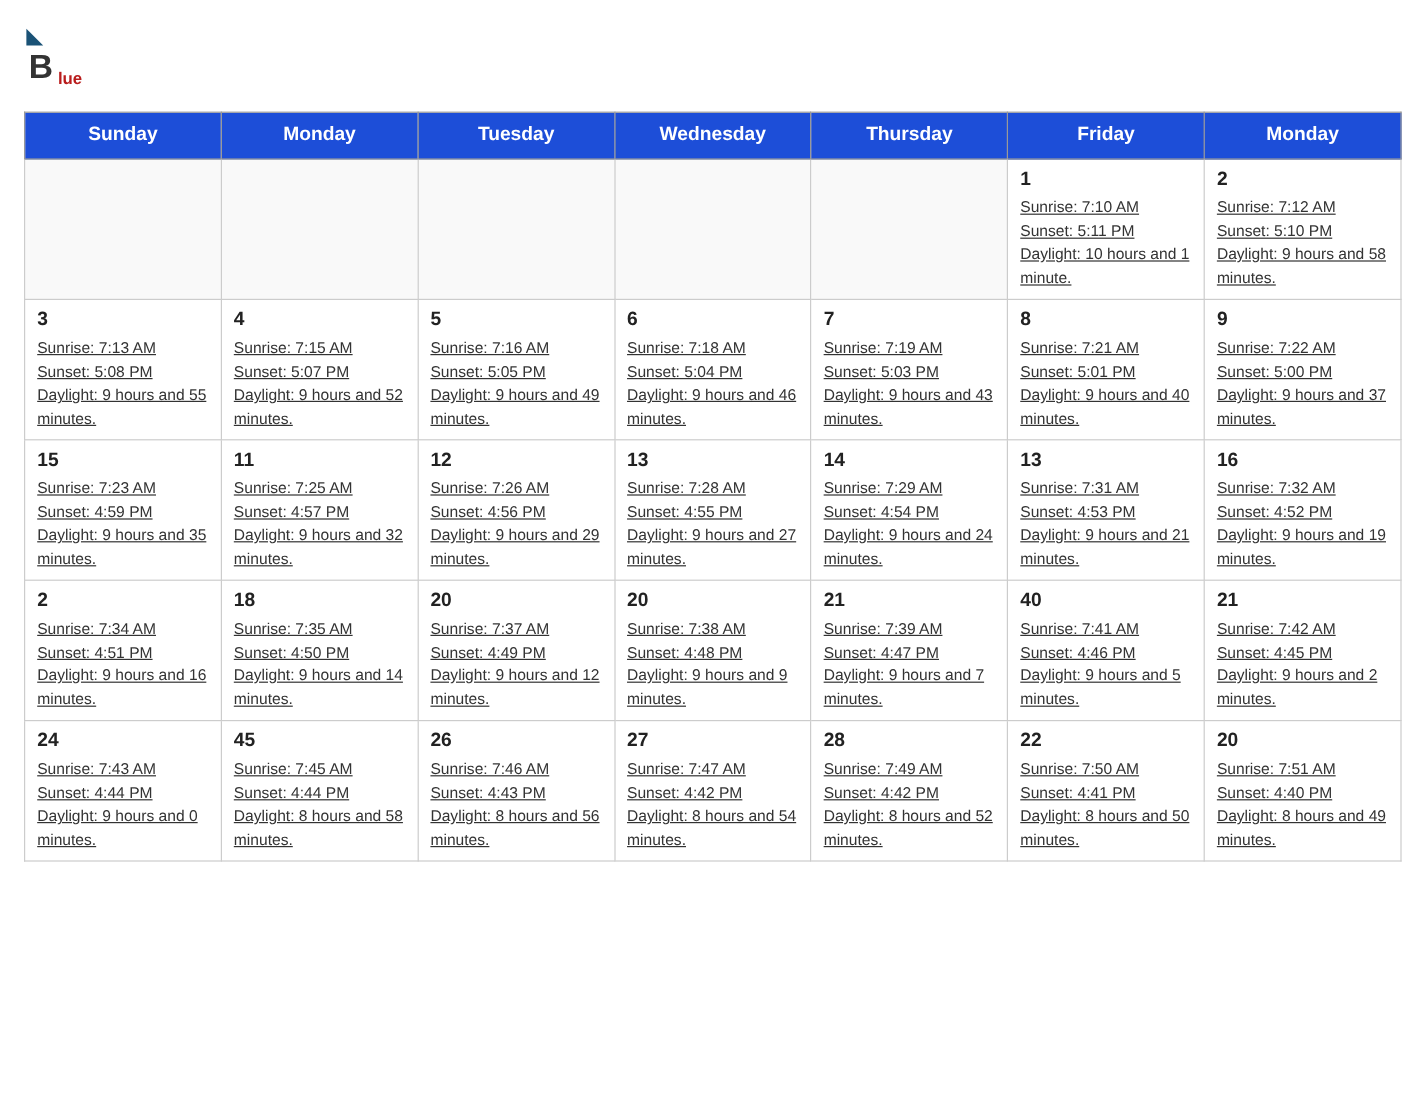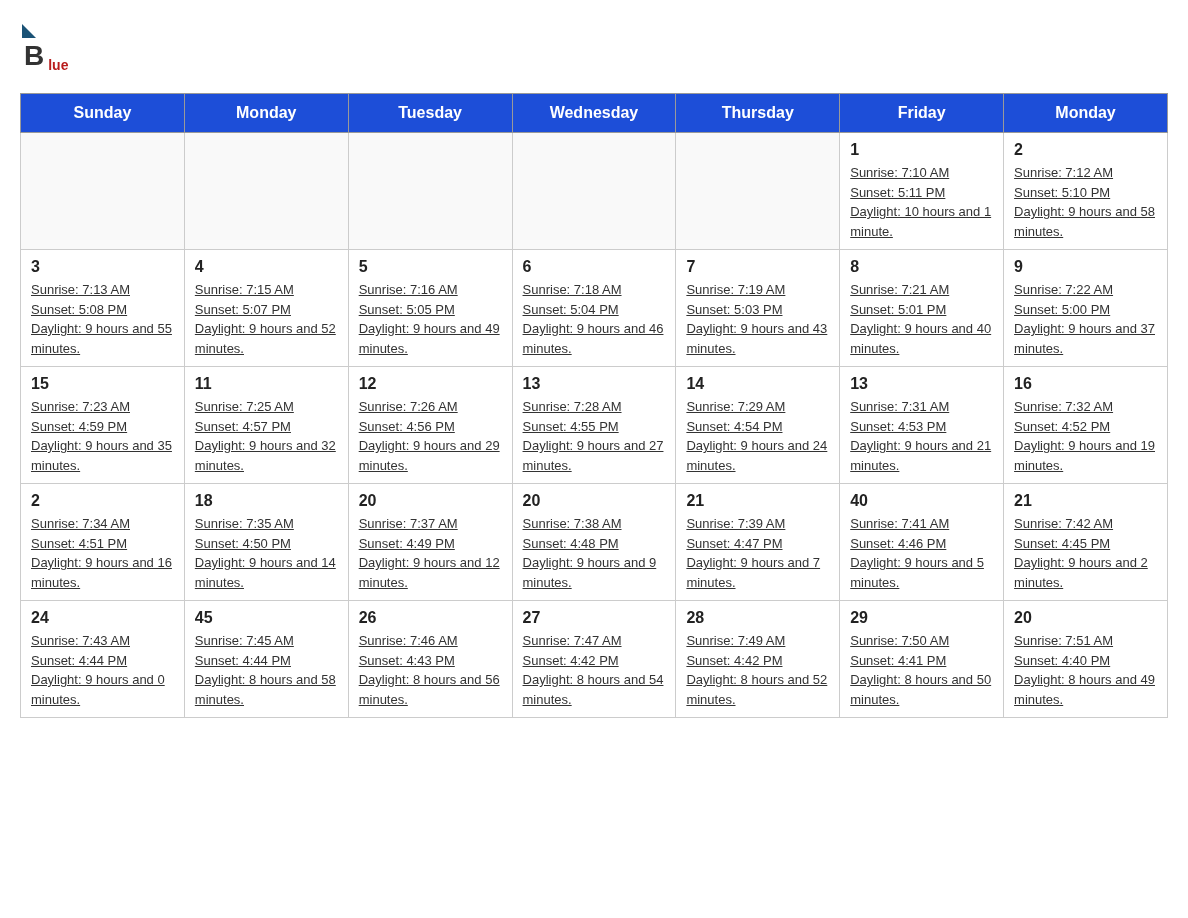--- a/index.html
+++ b/index.html
@@ -254,21 +254,21 @@
         </td>
         <td>
           <span class="day-number">27</span>
           <div class="day-info">Sunrise: 7:47 AM<br>Sunset: 4:42 PM<br>Daylight: 8 hours and 54 minutes.</div>
         </td>
         <td>
           <span class="day-number">28</span>
           <div class="day-info">Sunrise: 7:49 AM<br>Sunset: 4:42 PM<br>Daylight: 8 hours and 52 minutes.</div>
         </td>
         <td>
-          <span class="day-number">29</span>
+          <span class="day-number">22</span>
           <div class="day-info">Sunrise: 7:50 AM<br>Sunset: 4:41 PM<br>Daylight: 8 hours and 50 minutes.</div>
         </td>
         <td>
           <span class="day-number">20</span>
           <div class="day-info">Sunrise: 7:51 AM<br>Sunset: 4:40 PM<br>Daylight: 8 hours and 49 minutes.</div>
         </td>
       </tr>
     </tbody>
 </table>
 

